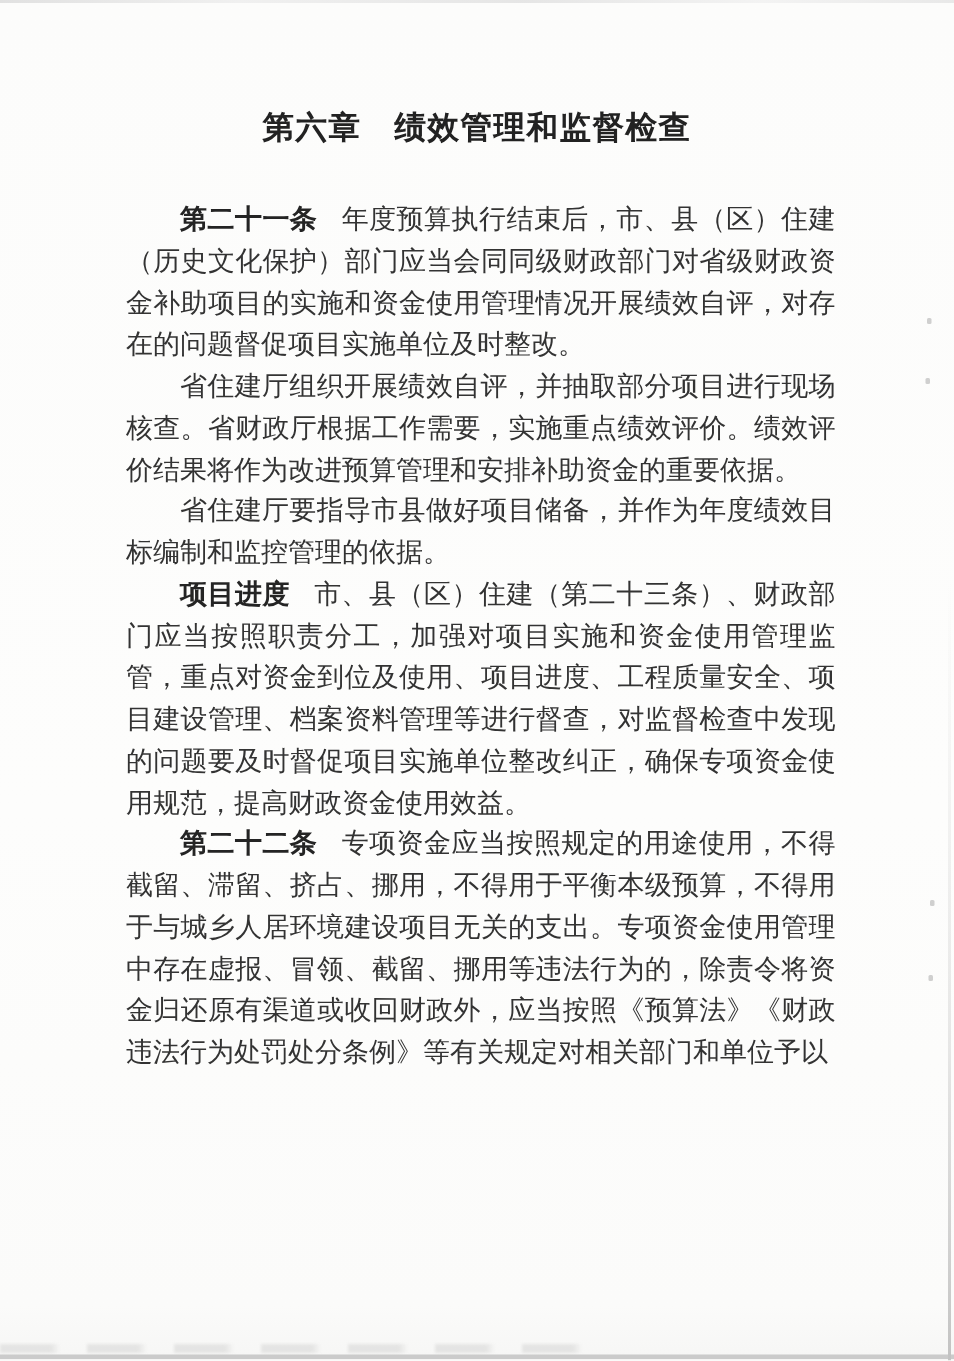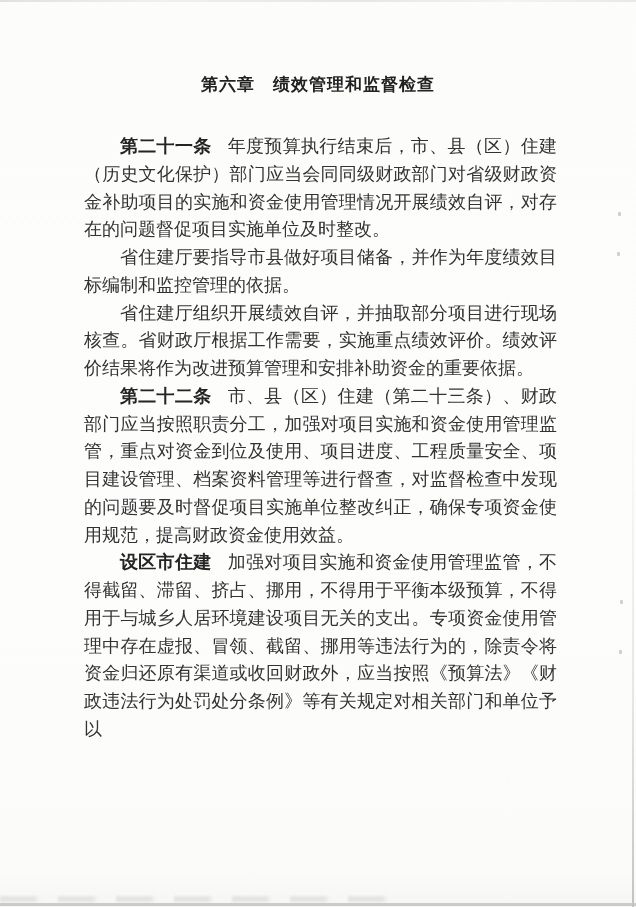--- a/index.html
+++ b/index.html
@@ -62,21 +62,21 @@
   .speck-1 { left: 618px; top: 212px; }
   .speck-2 { left: 617px; top: 252px; }
   .speck-3 { left: 620px; top: 600px; }
   .speck-4 { left: 619px; top: 650px; }
 
   
   .chapter-title {
     margin: 0;
     padding-top: 73px;
     text-align: center;
-    font-size: 17px;
+    font-size: 21px;
     line-height: 24px;
     font-weight: bold;
     color: #222;
     letter-spacing: 1px;
   }
   .doc-body {
     width: 473px;
     margin: 36px 0 0 84px;
     font-size: 18px;
     line-height: 27.75px;
@@ -100,24 +100,24 @@
 <body>
 
 <div class="page">
 
   <div class="edge-top"></div>
 
   <h1 class="chapter-title">第六章　绩效管理和监督检查</h1>
 
   <div class="doc-body">
     <p class="para"><span class="lead">第二十一条</span><span>年度预算执行结束后，市、县（区）住建（历史文化保护）部门应当会同同级财政部门对省级财政资金补助项目的实施和资金使用管理情况开展绩效自评，对存在的问题督促项目实施单位及时整改。</span></p>
+    <p class="para"><span class="lead"></span><span>省住建厅组织开展绩效自评，并抽取部分项目进行现场核查。省财政厅根据工作需要，实施重点绩效评价。绩效评价结果将作为改进预算管理和安排补助资金的重要依据。</span></p>
     <p class="para"><span class="lead"></span><span>省住建厅要指导市县做好项目储备，并作为年度绩效目标编制和监控管理的依据。</span></p>
-    <p class="para"><span class="lead"></span><span>省住建厅组织开展绩效自评，并抽取部分项目进行现场核查。省财政厅根据工作需要，实施重点绩效评价。绩效评价结果将作为改进预算管理和安排补助资金的重要依据。</span></p>
-    <p class="para"><span class="lead">第二十二条</span><span>市、县（区）住建（第二十三条）、财政部门应当按照职责分工，加强对项目实施和资金使用管理监管，重点对资金到位及使用、项目进度、工程质量安全、项目建设管理、档案资料管理等进行督查，对监督检查中发现的问题要及时督促项目实施单位整改纠正，确保专项资金使用规范，提高财政资金使用效益。</span></p>
-    <p class="para"><span class="lead">设区市住建</span><span>加强对项目实施和资金使用管理监管，不得截留、滞留、挤占、挪用，不得用于平衡本级预算，不得用于与城乡人居环境建设项目无关的支出。专项资金使用管理中存在虚报、冒领、截留、挪用等违法行为的，除责令将资金归还原有渠道或收回财政外，应当按照《预算法》《财政违法行为处罚处分条例》等有关规定对相关部门和单位予以</span></p>
+    <p class="para"><span class="lead">项目进度</span><span>市、县（区）住建（第二十三条）、财政部门应当按照职责分工，加强对项目实施和资金使用管理监管，重点对资金到位及使用、项目进度、工程质量安全、项目建设管理、档案资料管理等进行督查，对监督检查中发现的问题要及时督促项目实施单位整改纠正，确保专项资金使用规范，提高财政资金使用效益。</span></p>
+    <p class="para"><span class="lead">第二十二条</span><span>专项资金应当按照规定的用途使用，不得截留、滞留、挤占、挪用，不得用于平衡本级预算，不得用于与城乡人居环境建设项目无关的支出。专项资金使用管理中存在虚报、冒领、截留、挪用等违法行为的，除责令将资金归还原有渠道或收回财政外，应当按照《预算法》《财政违法行为处罚处分条例》等有关规定对相关部门和单位予以</span></p>
   </div>
 
   <div class="speck speck-1"></div>
   <div class="speck speck-2"></div>
   <div class="speck speck-3"></div>
   <div class="speck speck-4"></div>
   <div class="edge-right-line"></div>
   <div class="edge-bottom-smudge"></div>
   <div class="edge-bottom-line"></div>
 

